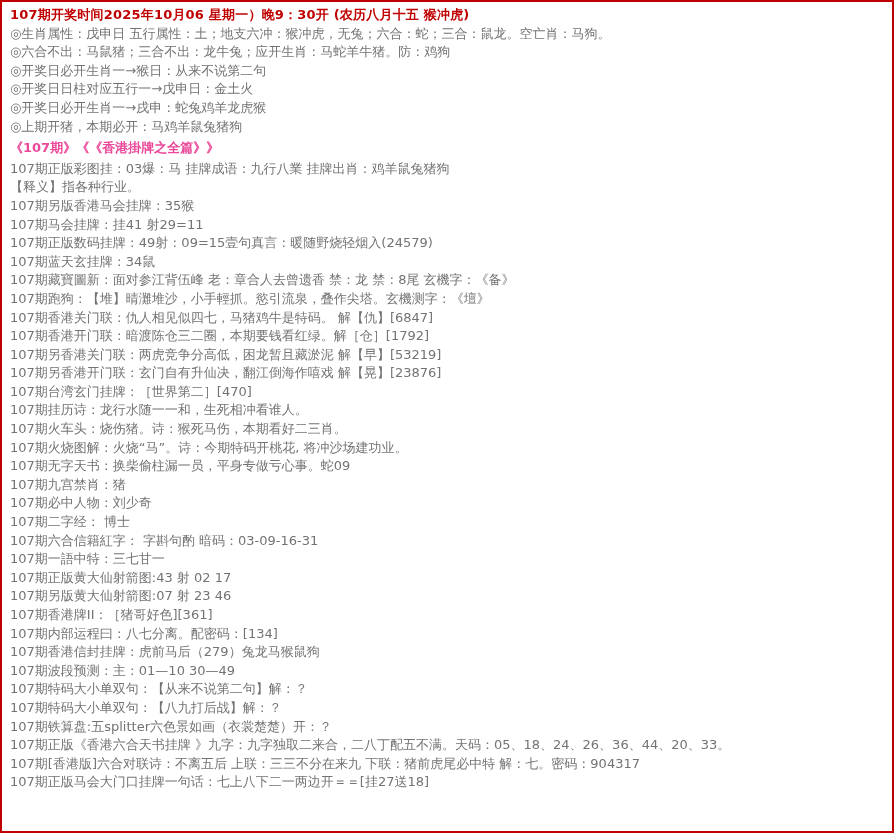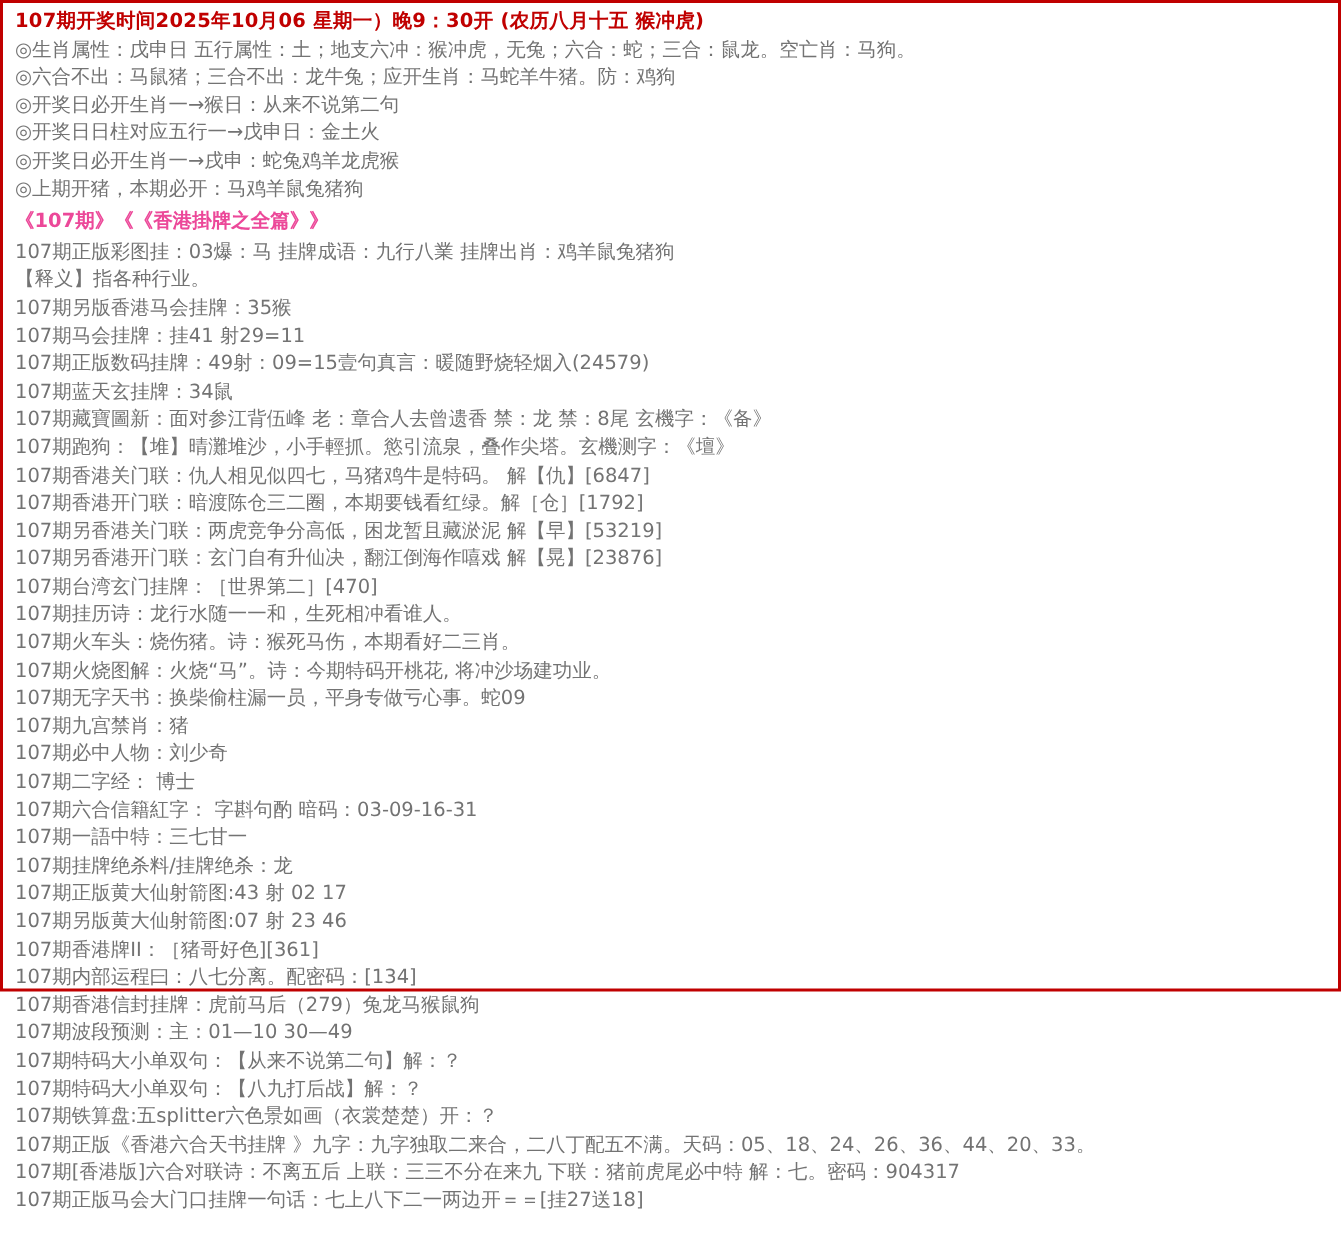--- a/index.html
+++ b/index.html
@@ -11,21 +11,21 @@
     width: 894px;
     height: 833px;
     font-family: "DejaVu Sans", "Liberation Sans", sans-serif;
     font-size: 13px;
     color: #b00000;
     overflow: hidden;
   }
   .page {
     position: relative;
     width: 894px;
-    height: 661px;
+    height: 833px;
     box-sizing: border-box;
     border: 2px solid #c00000;
     background: #ffffff;
   }
   .inner {
     padding: 4px 6px 0 8px;
   }
   .line {
     line-height: 18.6px;
     white-space: nowrap;
@@ -86,21 +86,20 @@
     <div class="line body-line">107期台湾玄门挂牌：［世界第二］[470]</div>
     <div class="line body-line">107期挂历诗：龙行水随一一和，生死相冲看谁人。</div>
     <div class="line body-line">107期火车头：烧伤猪。诗：猴死马伤，本期看好二三肖。</div>
     <div class="line body-line">107期火烧图解：火烧“马”。诗：今期特码开桃花, 将冲沙场建功业。</div>
     <div class="line body-line">107期无字天书：换柴偷柱漏一员，平身专做亏心事。蛇09</div>
     <div class="line body-line">107期九宫禁肖：猪</div>
     <div class="line body-line">107期必中人物：刘少奇</div>
     <div class="line body-line">107期二字经：  博士</div>
     <div class="line body-line">107期六合信籍紅字：  字斟句酌  暗码：03-09-16-31</div>
     <div class="line body-line">107期一語中特：三七甘一</div>
-    <div class="line body-line">107期挂牌绝杀料/挂牌绝杀：龙</div>
     <div class="line body-line">107期正版黄大仙射箭图:43  射  02  17</div>
     <div class="line body-line">107期另版黄大仙射箭图:07  射  23  46</div>
     <div class="line body-line">107期香港牌II：［猪哥好色][361]</div>
     <div class="line body-line">107期内部运程曰：八七分离。配密码：[134]</div>
     <div class="line body-line">107期香港信封挂牌：虎前马后（279）兔龙马猴鼠狗</div>
     <div class="line body-line">107期波段预测：主：01—10  30—49</div>
     <div class="line body-line">107期特码大小单双句：【从来不说第二句】解：？</div>
     <div class="line body-line">107期特码大小单双句：【八九打后战】解：？</div>
     <div class="line body-line">107期铁算盘:五splitter六色景如画（衣裳楚楚）开：？</div>
     <div class="line body-line">107期正版《香港六合天书挂牌 》九字：九字独取二来合，二八丁配五不满。天码：05、18、24、26、36、44、20、33。</div>

